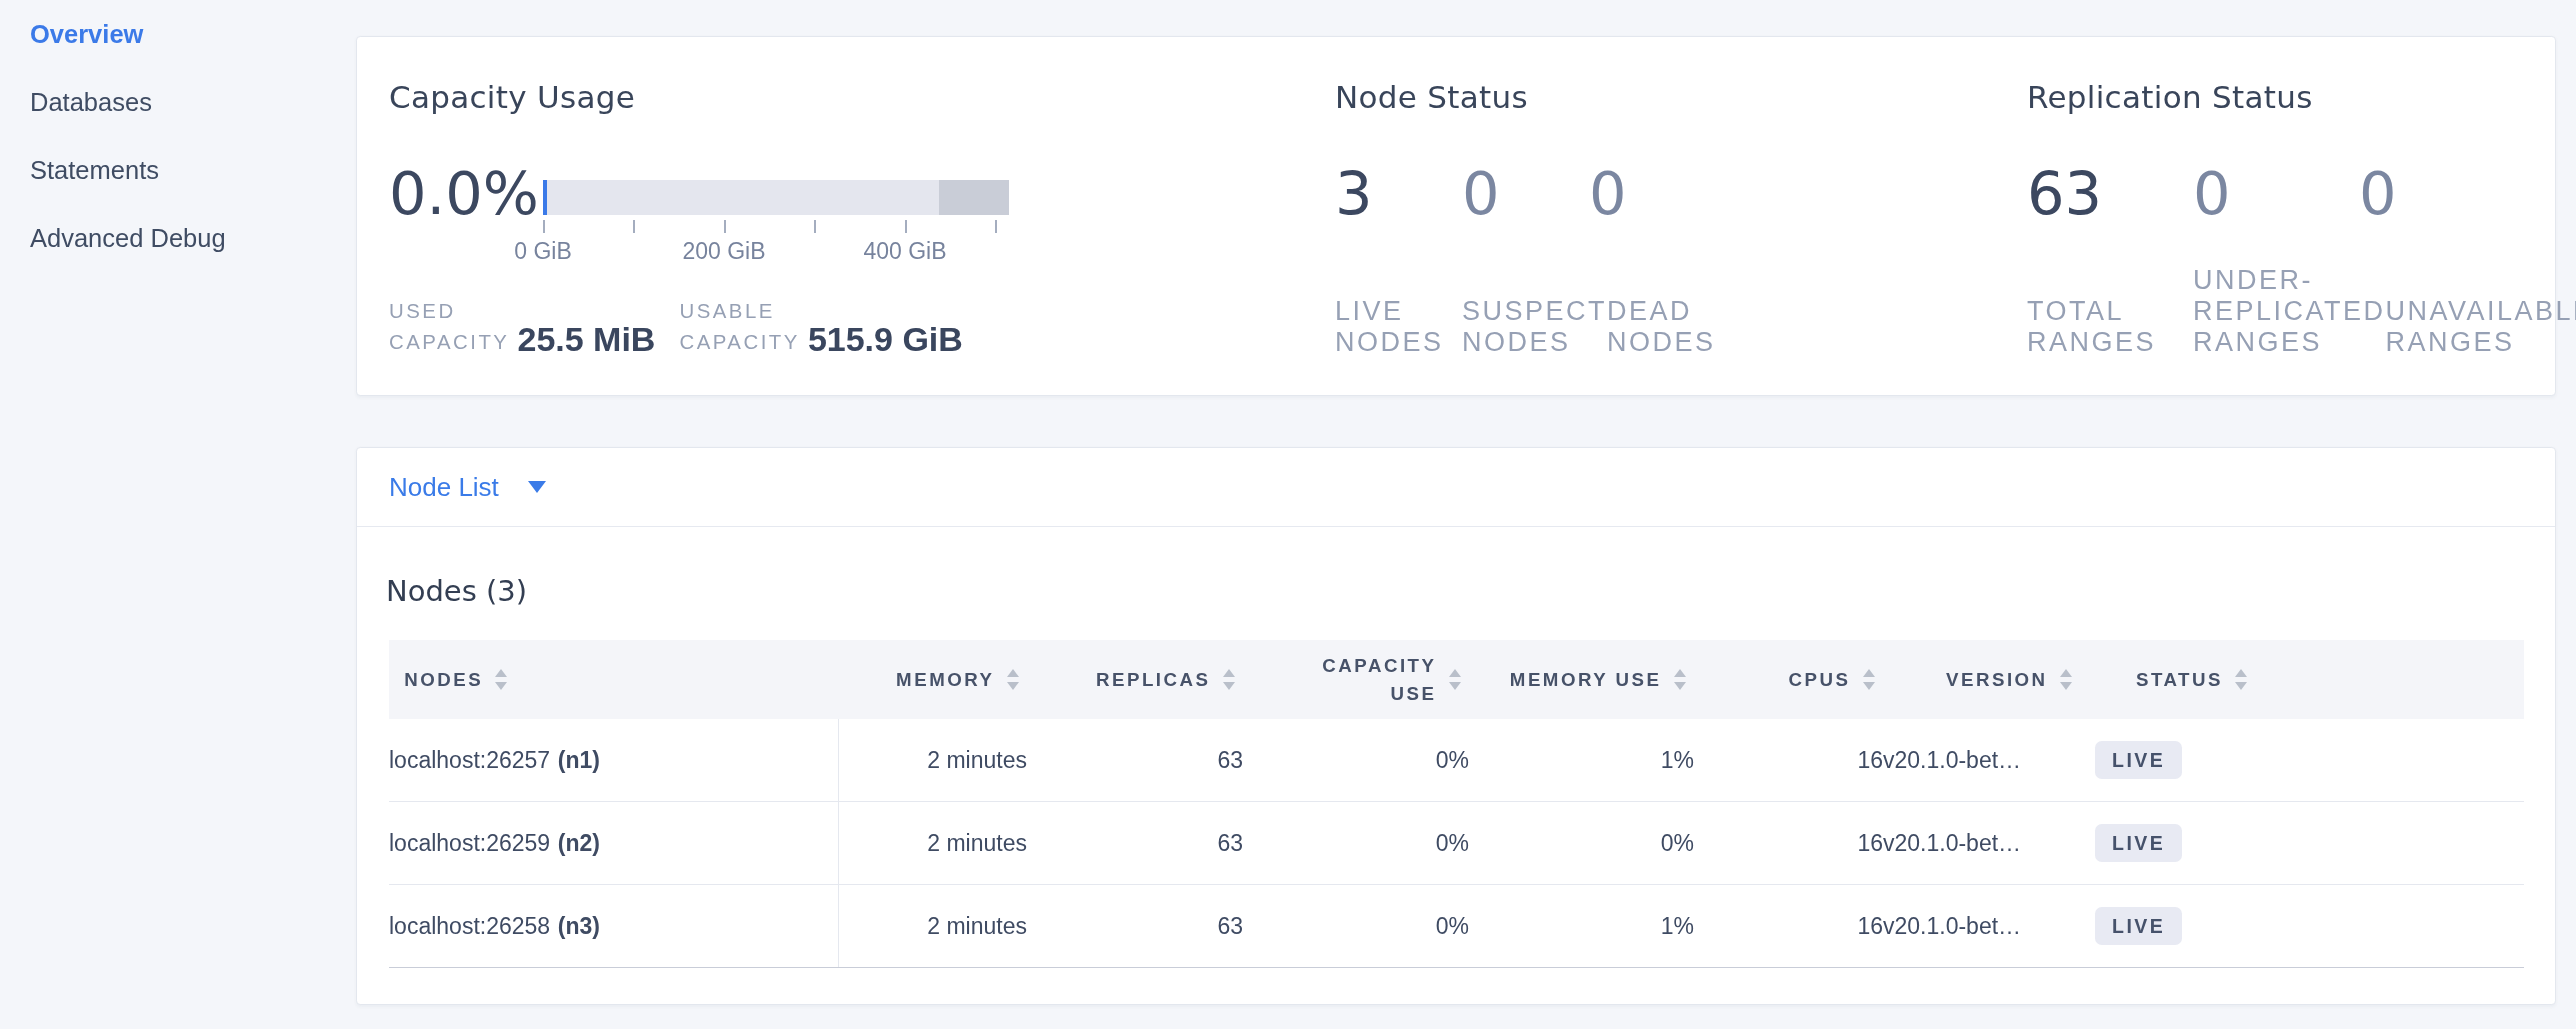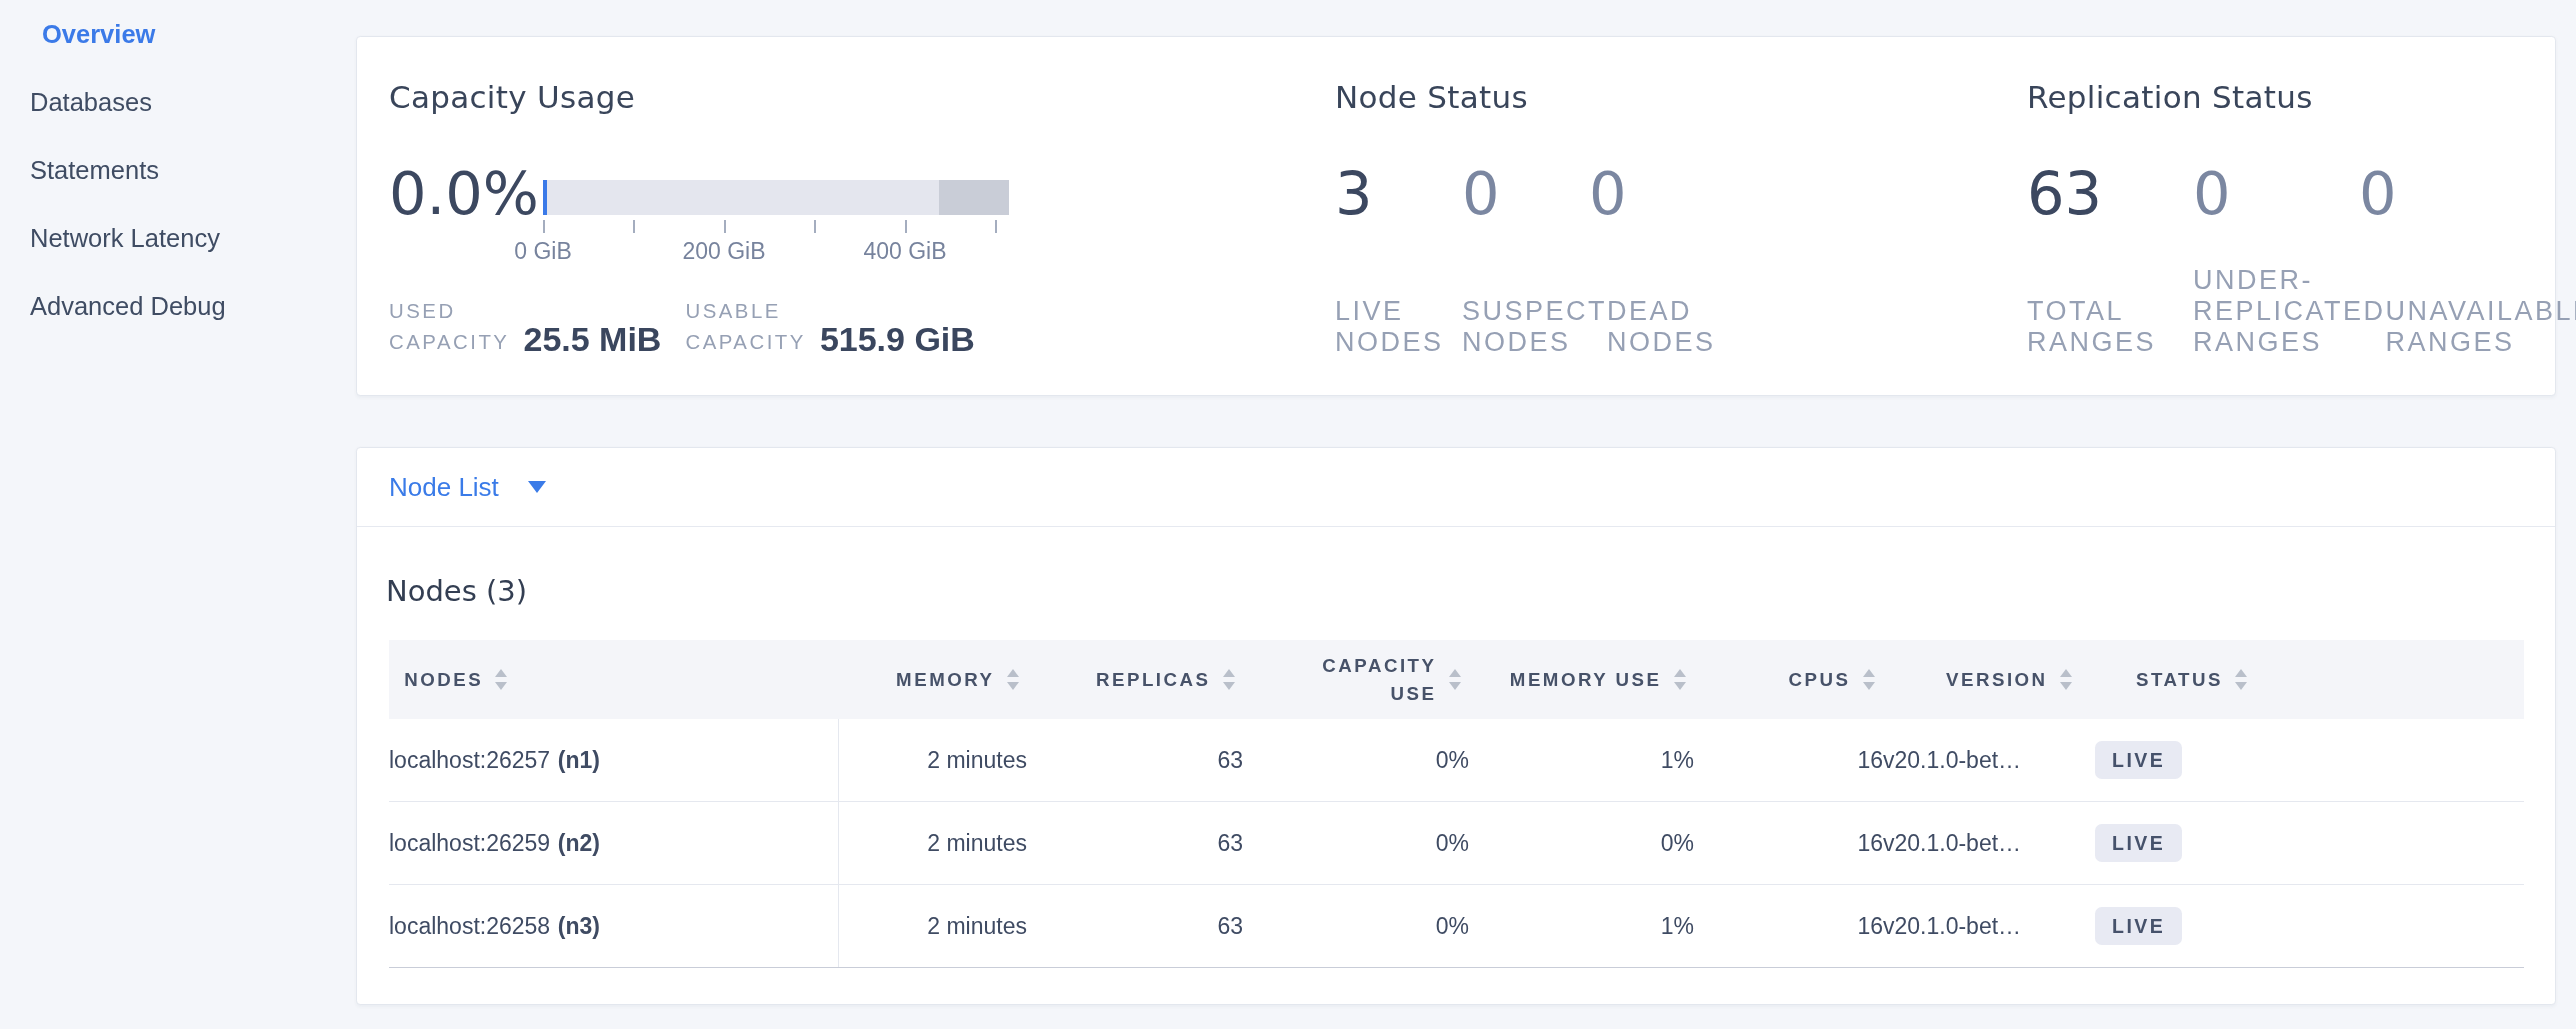--- a/index.html
+++ b/index.html
@@ -4,21 +4,21 @@
 <style>
   html,body{margin:0;padding:0;background:#f4f6fa;}
   .screen{position:relative;width:2576px;height:1030px;background:#f4f6fa;
           font-family:"Liberation Sans",sans-serif;overflow:hidden;color:#3f4b63;}
 
   
   .sidebar{position:absolute;left:0;top:0;width:348px;height:100%;}
   .sidebar ul{list-style:none;margin:0;padding:0;}
   .sidebar li{height:68px;line-height:68px;padding-left:30px;font-size:25.5px;
               color:#3f4c63;cursor:pointer;}
-  .sidebar li.active{color:#3b7ae8;font-weight:700;margin-left:12px;}
+  .sidebar li.active{color:#3b7ae8;font-weight:700;}
 
   
   .card{position:absolute;background:#fff;border:0.8px solid #e3e7ee;border-radius:4.2px;
         box-shadow:0 1.7px 3.4px rgba(60,70,90,0.05);box-sizing:border-box;}
   .card-summary{left:356px;top:36px;width:2200px;height:360px;}
   .card-nodes{left:356px;top:447px;width:2200px;height:558px;}
 
   
   .sec{position:absolute;top:0;height:100%;}
   .sec-capacity{left:32px;width:942px;}
@@ -35,21 +35,21 @@
   .bar-dark{position:absolute;right:0;top:0;height:100%;width:15%;background:#c9cdd7;}
   .bar-used{position:absolute;left:0;top:0;height:100%;width:4.2px;background:#3b7ae8;}
   .ticks{position:relative;height:12.7px;margin-top:5.1px;}
   .ticks i{position:absolute;top:0;width:1.7px;height:12.7px;background:#a4adbf;}
   .axis-labels{position:relative;height:27px;margin-top:5.1px;}
   .axis-labels span{position:absolute;transform:translateX(-50%);font-size:23px;
                     color:#77839d;white-space:nowrap;}
 
   
   .cap-stats{position:absolute;left:0;bottom:37px;display:flex;align-items:flex-end;gap:24px;}
-  .cap-stat{display:flex;align-items:flex-end;gap:14px;}
+  .cap-stat{display:flex;align-items:flex-end;gap:8px;}
   .cap-label{font-size:20.4px;line-height:31px;letter-spacing:2.5px;color:#96a0b4;
              white-space:pre-line;}
   .cap-value{font-size:34px;font-weight:700;color:#3a465e;line-height:1.05;white-space:nowrap;}
 
   
   .metric-values{position:absolute;left:0;top:127px;display:flex;}
   .metric-values span{display:block;min-width:127px;font-family:"DejaVu Sans",sans-serif;
                       font-size:59px;line-height:1;color:#7b87a1;}
   .metric-values span:first-child{color:#3c4860;}
   .metric-labels{position:absolute;left:0;bottom:37px;display:flex;align-items:flex-end;}
@@ -103,21 +103,20 @@
 </head>
 <body>
 
 <div class="screen">
 
   <nav class="sidebar">
     <ul>
       <li class="active">Overview</li>
       <li>Databases</li>
       <li>Statements</li>
-      <li>Network Latency</li>
       <li>Advanced Debug</li>
     </ul>
   </nav>
 
   <div class="card card-summary">
 
     <section class="sec sec-capacity">
       <h2 class="sec-title">Capacity Usage</h2>
       <div class="big-number">0.0%</div>
       <div class="capbar">

